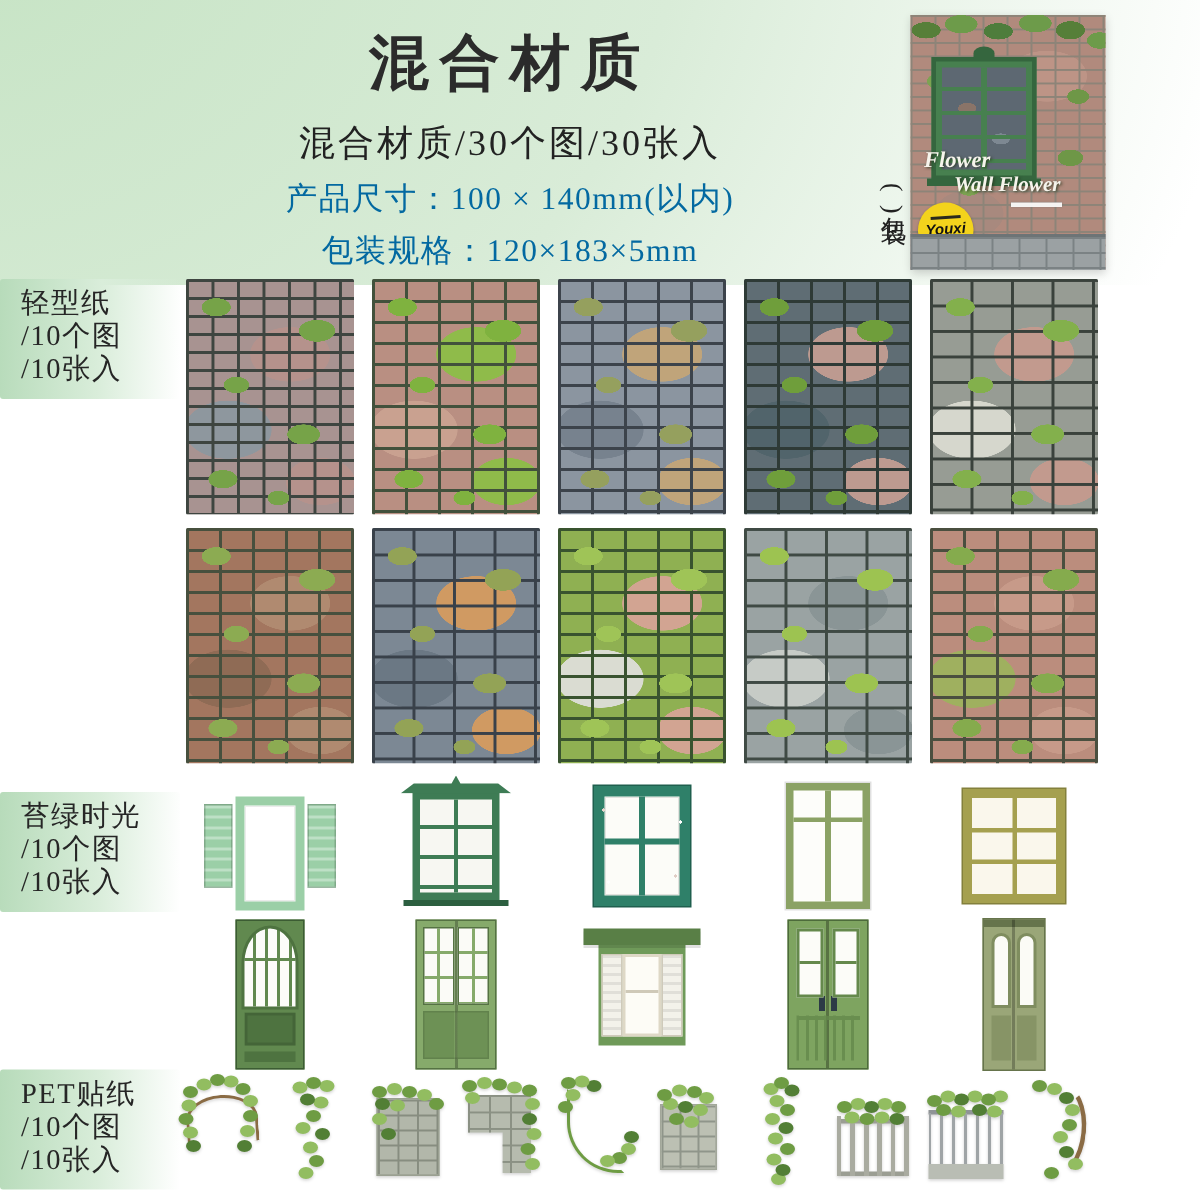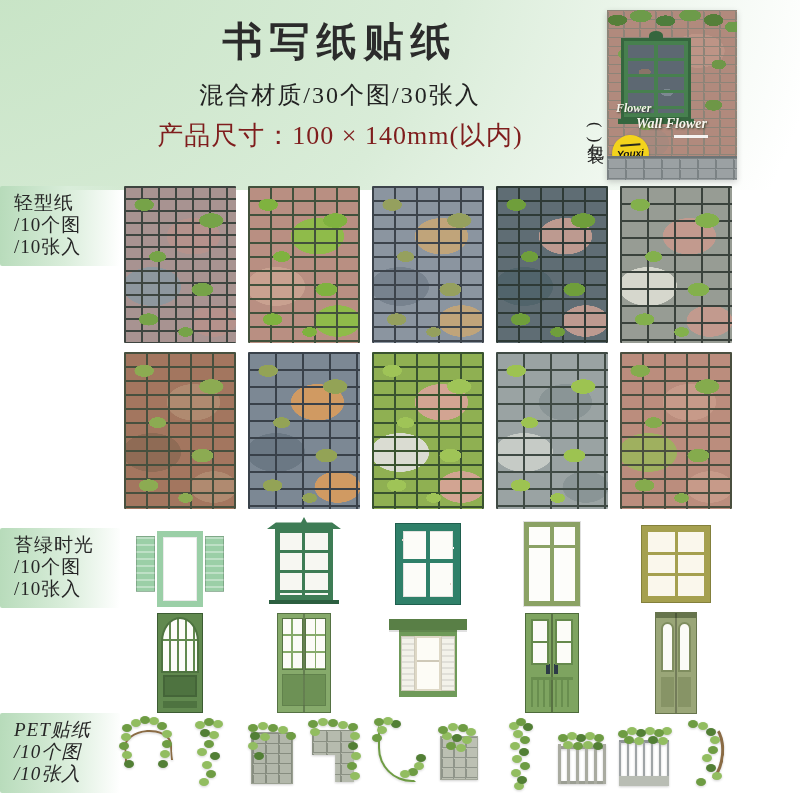--- a/index.html
+++ b/index.html
@@ -5,21 +5,21 @@
   html,body{margin:0;padding:0;background:#fff;}
   .page{position:relative;width:800px;height:800px;background:#fff;overflow:hidden;
         font-family:"Liberation Serif","DejaVu Serif",serif;color:#2a2a2a;}
 
   
   .header-bg{position:absolute;left:0;top:0;width:800px;height:190px;
     background:radial-gradient(1150px 950px at -60px -90px,#c3e2c1 0%,#d9ecd8 45%,#ffffff 78%);}
   .header-text{position:absolute;left:60px;top:14px;width:560px;text-align:center;}
   .title{font-size:40px;font-weight:700;letter-spacing:7px;color:#2b2b2b;}
   .subtitle{font-size:24px;letter-spacing:2px;margin-top:10px;color:#222;}
-  .spec{font-size:26px;letter-spacing:1px;margin-top:7px;color:#7f1d1d;}
+  .spec{font-size:21px;letter-spacing:1px;margin-top:7px;color:#0369a1;}
 
   
   .pkg-wrap{position:absolute;left:585px;top:10px;display:flex;}
   .pkg-side{writing-mode:vertical-rl;font-size:17px;letter-spacing:3px;color:#222;
     margin-top:112px;width:22px;text-align:left;}
   .pkg{position:relative;width:130px;height:170px;box-shadow:0 2px 6px rgba(0,0,0,.18);
     background-color:#b18a7d;
     background-image:
       radial-gradient(14px 9px at 15% 26%,#7da352 60%,rgba(0,0,0,0) 61%),
       radial-gradient(12px 8px at 86% 32%,#6e9747 60%,rgba(0,0,0,0) 61%),
@@ -45,21 +45,21 @@
     width:14px;height:9px;background:#35663e;border-radius:50% 50% 0 0;}
   .pkg-window::after{content:"";position:absolute;left:-6px;right:-6px;bottom:-7px;height:5px;background:#35663e;}
   .pkg-window .panes{position:absolute;inset:4px;background:#5d6872;
     background-image:
       linear-gradient(90deg,rgba(0,0,0,0) calc(50% - 2px),#47804f calc(50% - 2px) calc(50% + 2px),rgba(0,0,0,0) 0),
       repeating-linear-gradient(180deg,rgba(0,0,0,0) 0 13px,#47804f 13px 16px),
       radial-gradient(10px 6px at 30% 40%,#8a7468 60%,rgba(0,0,0,0) 61%),
       radial-gradient(10px 6px at 70% 70%,#7d8892 60%,rgba(0,0,0,0) 61%);}
   .pkg-title{position:absolute;left:9px;bottom:42px;color:#f6f4ec;font-style:italic;font-weight:700;
     text-shadow:1px 1px 2px rgba(40,55,30,.85);line-height:1.1;}
-  .pkg-title .l1{font-size:12px;}
+  .pkg-title .l1{font-size:15px;}
   .pkg-title .l2{font-size:14px;margin-left:20px;}
   .cap{width:34px;height:3px;background:rgba(255,255,255,.9);margin:4px 0 0 58px;box-shadow:0 0 1px #777;}
   .badge{position:absolute;left:5px;bottom:8px;width:37px;height:37px;border-radius:50%;
     background:#f3d31c;transform:rotate(-4deg);display:flex;flex-direction:column;
     align-items:center;justify-content:center;box-shadow:0 1px 2px rgba(0,0,0,.3);}
   .badge::before,.badge::after{content:"";width:20px;height:2px;background:#2a2a1d;margin:2px 0;}
   .badge span{font-family:"Liberation Sans","DejaVu Sans",sans-serif;font-weight:bold;
     font-size:10px;color:#111;font-style:italic;}
   .pkg-pave{position:absolute;left:0;right:0;bottom:0;height:22px;background:#9ba1a3;border-top:2px solid #6d7476;
     background-image:conic-gradient(from 90deg at 1.5px 1.5px,rgba(0,0,0,0) 90deg,#7b8284 0);
@@ -250,23 +250,24 @@
     22px 16px 0 #92bd60,20px 26px 0 #6e9c43,14px 34px 0 #92bd60,18px 44px 0 #527f35,24px 52px 0 #92bd60,8px 58px 0 #6e9c43;}
 </style>
 </head>
 <body>
 
 <div class="page">
 
   <div class="header-bg"></div>
 
   <div class="header-text">
-    <div class="title">书写纸贴纸</div>
+    <div class="title">混合材质</div>
     <div class="subtitle">混合材质/30个图/30张入</div>
     <div class="spec"><span>产品尺寸：</span><span>100 × 140mm(以内)</span></div>
+    <div class="spec"><span>包装规格：</span><span>120×183×5mm</span></div>
   </div>
 
   <div class="pkg-wrap">
     <div class="pkg-side">(包装)</div>
     <div class="pkg">
       <div class="pkg-ivy"></div>
       <div class="pkg-window">
         <div class="panes"></div>
       </div>
       <div class="pkg-title">
@@ -378,21 +379,21 @@
       </div>
       <div class="dcell kind-narrow-double" style="--c: #9aa678; --c2: #7f8d5f; --f: #66744c;">
         <div class="art">
           <i class="p1"></i>
           <i class="p2"></i>
           <i class="p3"></i>
         </div>
       </div>
     </div>
 
-  <div class="seclabel" style="top:713px;font-style:italic;">
+  <div class="seclabel" style="top:713px;">
     <div>PET贴纸</div>
     <div>/10个图</div>
     <div>/10张入</div>
   </div>
 
   <div class="prow">
 
   <div class="pcell kind-arch-vine">
         <div class="art">
           <i class="p3"></i>

